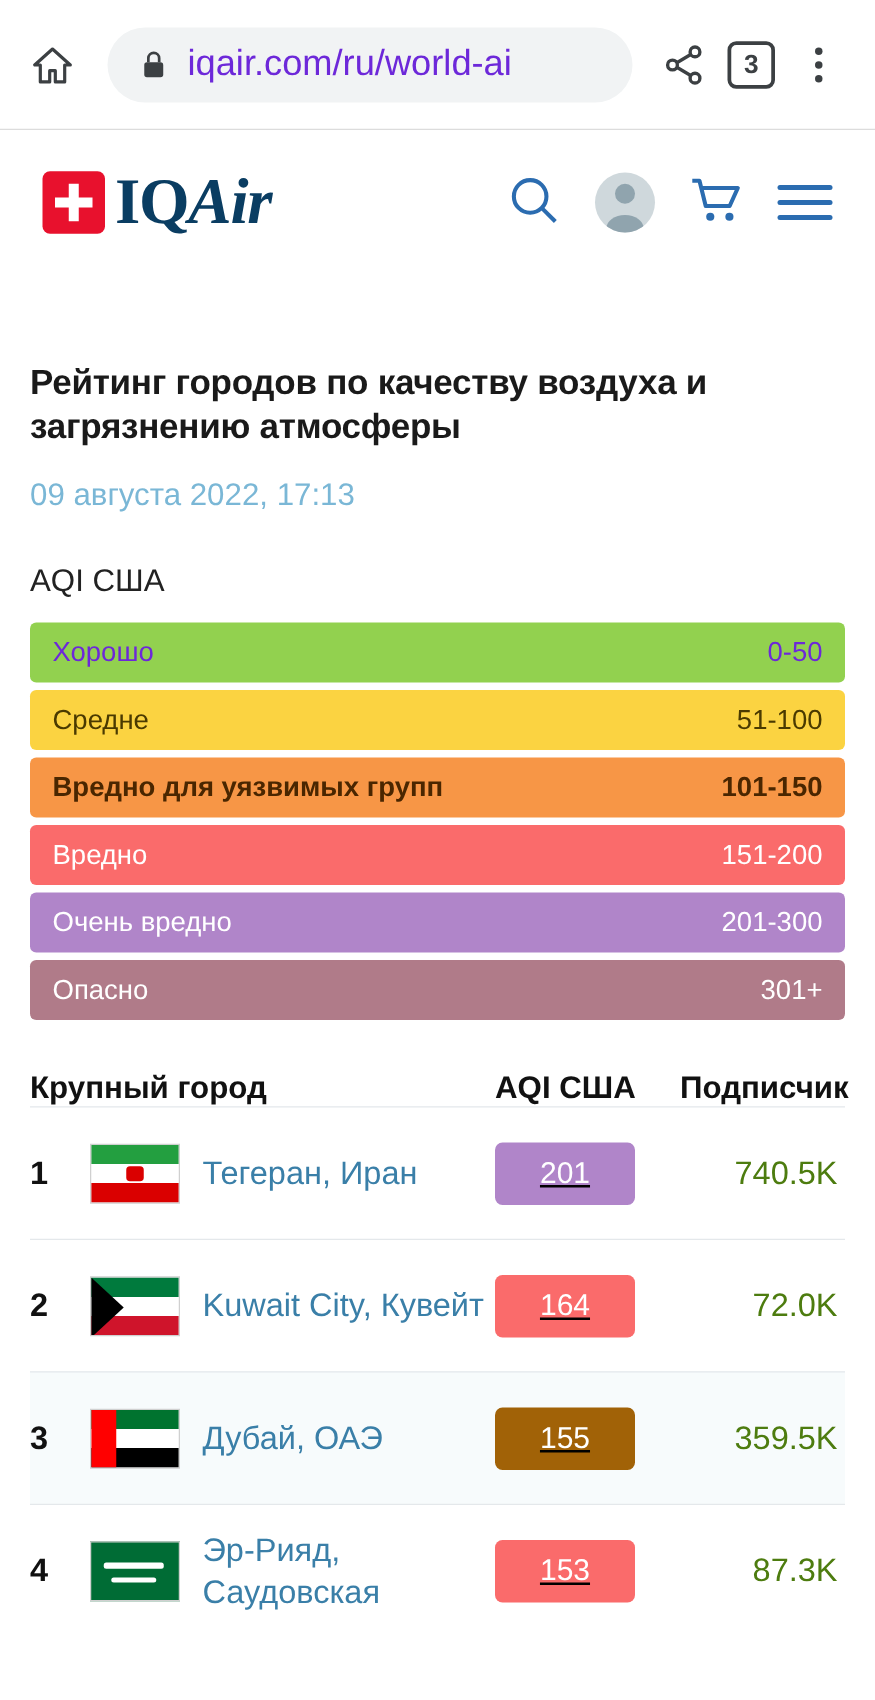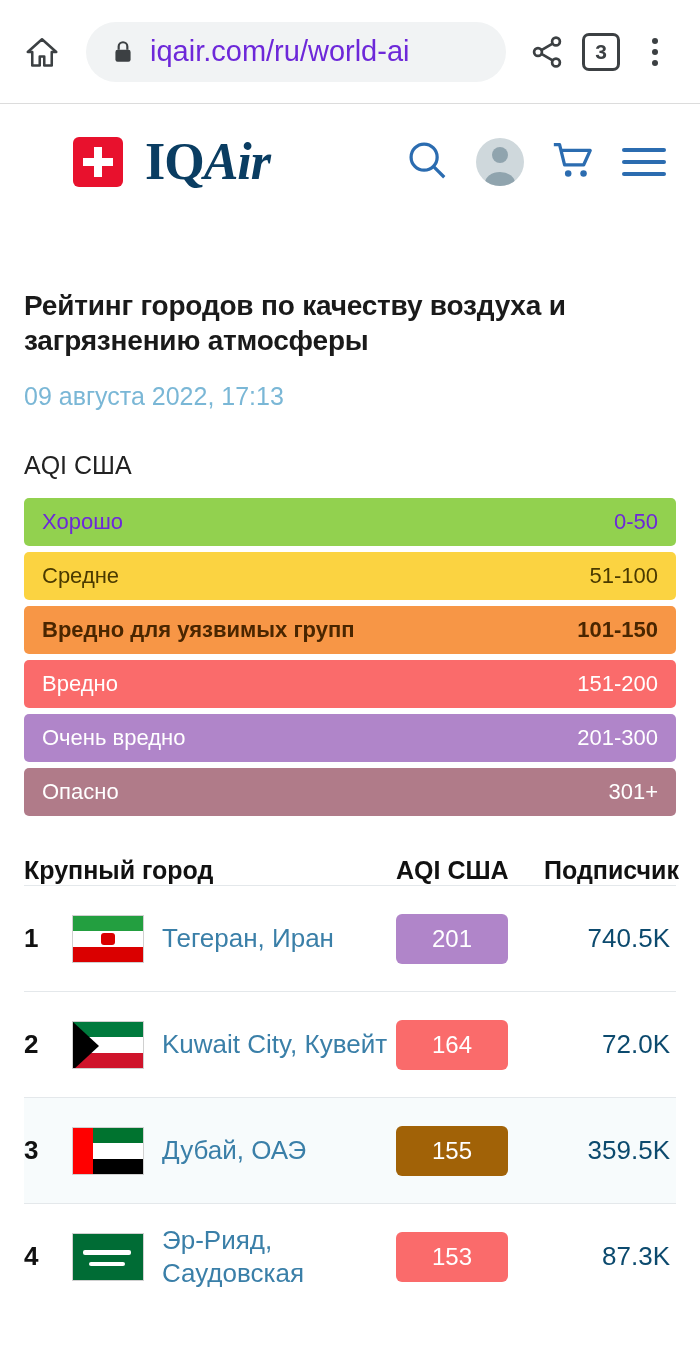--- a/index.html
+++ b/index.html
@@ -58,21 +58,21 @@
   .menu-dots span { width: 6px; height: 6px; border-radius: 50%; background: #3c4043; display: block; }
 
   
   .site-header {
     height: 116px;
     display: flex;
     align-items: center;
     padding: 0 34px;
     background: #ffffff;
   }
-  .brand { display: flex; align-items: center; gap: 22px; flex: 1 1 auto; margin-left: 39px; }
+  .brand { display: flex; align-items: center; gap: 8px; flex: 1 1 auto; }
   .swiss-flag {
     width: 50px; height: 50px;
     background: #e8112d;
     border-radius: 6px;
     position: relative;
     flex: 0 0 auto;
   }
   .swiss-flag::before, .swiss-flag::after {
     content: ""; position: absolute; background: #fff;
   }
@@ -172,31 +172,31 @@
     border: 1px solid #d0d0d0;
     position: relative;
     overflow: hidden;
   }
   .city-name {
     flex: 0 0 234px;
     font-size: 26px;
     color: #3a7fa8;
     line-height: 1.25;
   }
-  .aqi-cell { flex: 0 0 148px; }
+  .aqi-cell { flex: 0 0 148px; text-decoration: underline; }
   .aqi-pill {
     width: 112px; height: 50px;
     border-radius: 6px;
     display: flex; align-items: center; justify-content: center;
     font-size: 24px; color: #ffffff;
   }
   .followers {
     flex: 1 1 auto;
     font-size: 26px;
-    color: #0c4a6e;
+    color: #4d7c0f;
     text-align: right;
     padding-right: 6px;
     white-space: nowrap;
   }
 
   
   .fl-ir { background: linear-gradient(to bottom, #239f40 0 33.33%, #ffffff 33.33% 66.66%, #da0000 66.66% 100%); }
   .fl-ir::after { content:""; position:absolute; left:50%; top:50%; transform:translate(-50%,-50%); width:14px; height:12px; background:#da0000; border-radius:3px; }
   .fl-kw { background: linear-gradient(to bottom, #007a3d 0 33.33%, #ffffff 33.33% 66.66%, #cf142b 66.66% 100%); }
   .fl-kw::before { content:""; position:absolute; left:0; top:0; width:0; height:0; border-top:24px solid transparent; border-bottom:24px solid transparent; border-left:26px solid #000; }

